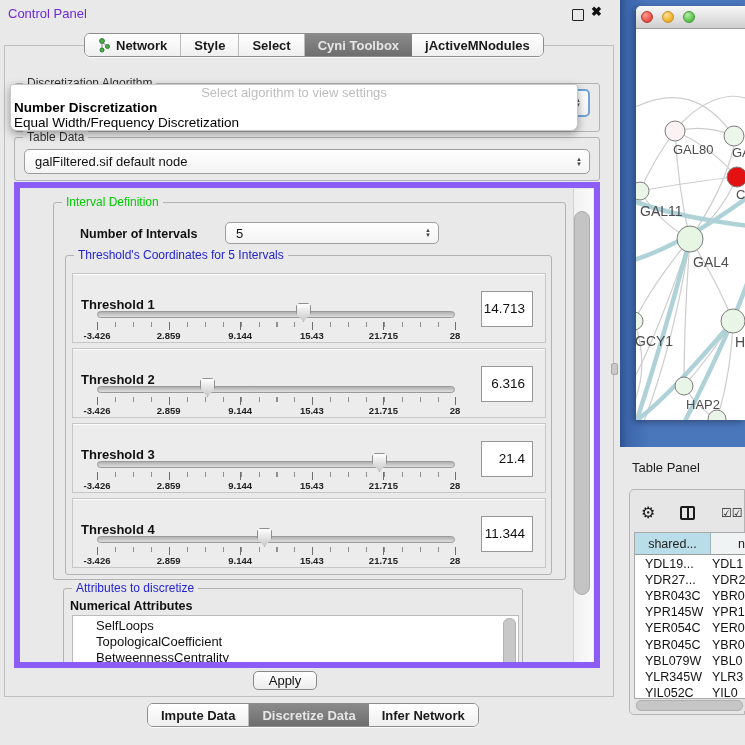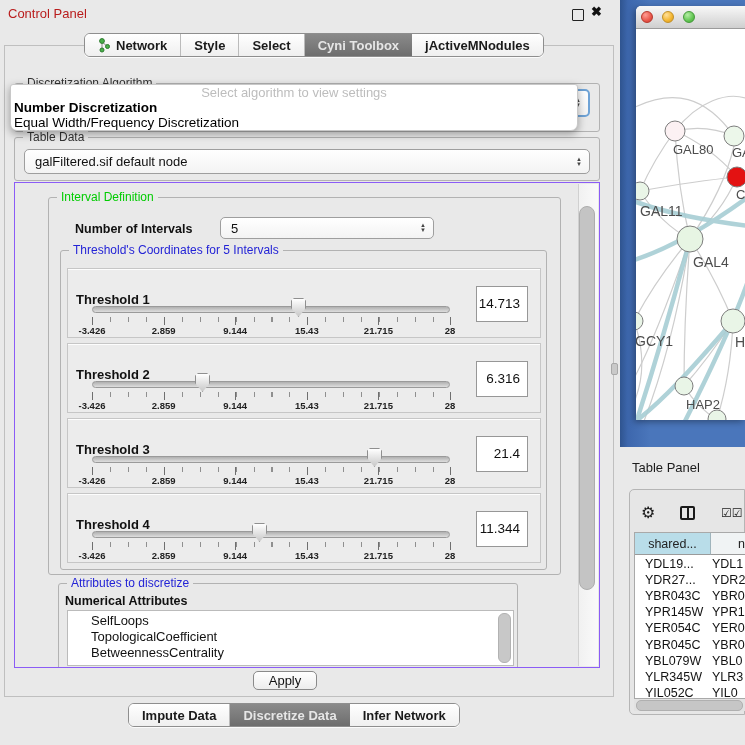--- a/index.html
+++ b/index.html
@@ -1,21 +1,21 @@
 <!DOCTYPE html>
 <html><head>
 <meta charset="utf-8">
 <style>
   html,body{margin:0;padding:0;}
   body{width:745px;height:745px;overflow:hidden;font-family:"Liberation Sans",sans-serif;background:#e9e9e9;}
   #app{position:absolute;left:0;top:0;width:745px;height:745px;background:#e9e9e9;}
   .abs{position:absolute;}
 
   
-  .cp-title{left:8px;top:6px;font-size:13px;color:#b91c1c;}
+  .cp-title{left:8px;top:6px;font-size:13px;color:#6d28d9;}
   .win-float{left:572px;top:9px;width:10px;height:10px;border:1.5px solid #222;border-radius:1px;background:transparent;}
   .win-close{left:591px;top:4px;font-size:13px;font-weight:bold;color:#111;}
 
   
   .seg{display:inline-flex;border:1px solid #8e8e8e;border-radius:6px;overflow:hidden;height:22px;box-shadow:0 1px 0 rgba(255,255,255,.8);background:#fff;z-index:6;text-align:center;}
   .seg .tab{display:flex;align-items:center;gap:5px;padding:0 13px;font-size:13px;font-weight:bold;color:#1a1a1a;background:linear-gradient(#ffffff,#efefef);border-right:1px solid #bbb;white-space:nowrap;}
   .seg .tab:last-child{border-right:none;}
   .seg .tab.sel{background:linear-gradient(#8a8a8a,#6e6e6e);color:#e6e6e6;border-right:none;}
 
   
@@ -30,21 +30,21 @@
   .combo .spin{position:absolute;right:7px;top:50%;transform:translateY(-50%);display:flex;flex-direction:column;line-height:5px;font-size:6px;color:#444;}
   .combo.focus{border:2px solid #6fa3d6;}
 
   
   .popup{left:10px;top:84px;width:568px;height:47px;background:#fff;border:1px solid #c8c8c8;border-radius:3px 3px 7px 7px;box-shadow:0 3px 9px rgba(0,0,0,.35);z-index:5;box-sizing:border-box;}
   .popup .hint{height:15px;line-height:15px;text-align:center;color:#bdbdbd;font-size:13px;}
   .popup .opt{height:15px;line-height:15px;font-size:13.5px;color:#000;padding-left:3px;white-space:nowrap;}
   .popup .opt.bold{font-weight:bold;}
 
   
-  .scrollpane{left:14px;top:182px;width:586px;height:486px;border:1px solid #8b5cf6;background:#e9e9e9;overflow:hidden;box-sizing:border-box;}
+  .scrollpane{left:14px;top:182px;width:586px;height:486px;border:6px solid #8b5cf6;background:#e9e9e9;overflow:hidden;box-sizing:border-box;}
   .vsb-track{position:absolute;right:1px;top:1px;width:19px;height:482px;background:linear-gradient(90deg,#f1f1f1,#fafafa);border-left:1px solid #d0d0d0;}
   .vsb-thumb{position:absolute;right:3px;top:22px;width:14px;height:382px;background:#c4c4c4;border:1px solid #adadad;border-radius:8px;}
 
   
   .tpanel{position:absolute;left:6px;width:474px;height:70px;background:#ececec;border:1px solid #c6c6c6;box-shadow:inset 0 1px 0 #fdfdfd;box-sizing:border-box;}
   .tpanel .tlabel{position:absolute;left:8px;top:23px;font-size:13px;font-weight:bold;color:#111;}
   .track{position:absolute;left:24px;top:37px;width:358px;height:7px;border-radius:4px;background:linear-gradient(#b0b0b0,#dedede);border:1px solid #9a9a9a;box-sizing:border-box;}
   .thumb{position:absolute;top:29px;width:15px;height:19px;background:linear-gradient(#ffffff,#c9c9c9);border:1px solid #8f8f8f;clip-path:polygon(20% 0,80% 0,100% 14%,100% 52%,50% 100%,0 52%,0 14%);box-sizing:border-box;}
   .ticks{position:absolute;left:24px;top:48px;width:359px;height:5px;background:repeating-linear-gradient(90deg,#8f8f8f 0 1px,transparent 1px 17.95px);}
   .ticksM{position:absolute;left:24px;top:48px;width:359px;height:8px;background:repeating-linear-gradient(90deg,#6f6f6f 0 1px,transparent 1px 71.6px);}
@@ -242,21 +242,21 @@
       </div>
     </div>
 
     <div class="vsb-track">
       <div class="vsb-thumb"></div>
     </div>
   </div>
 
   <div class="btn" style="left:253px;top:671px;width:64px;height:19px;line-height:17px;">Apply</div>
 
-  <div class="abs seg" style="left:128px;top:703px;">
+  <div class="abs seg" style="left:147px;top:703px;">
     <div class="tab">
         <span>Impute Data</span>
       </div>
     <div class="tab sel">
         <span>Discretize Data</span>
       </div>
     <div class="tab">
         <span>Infer Network</span>
       </div>
   </div>

